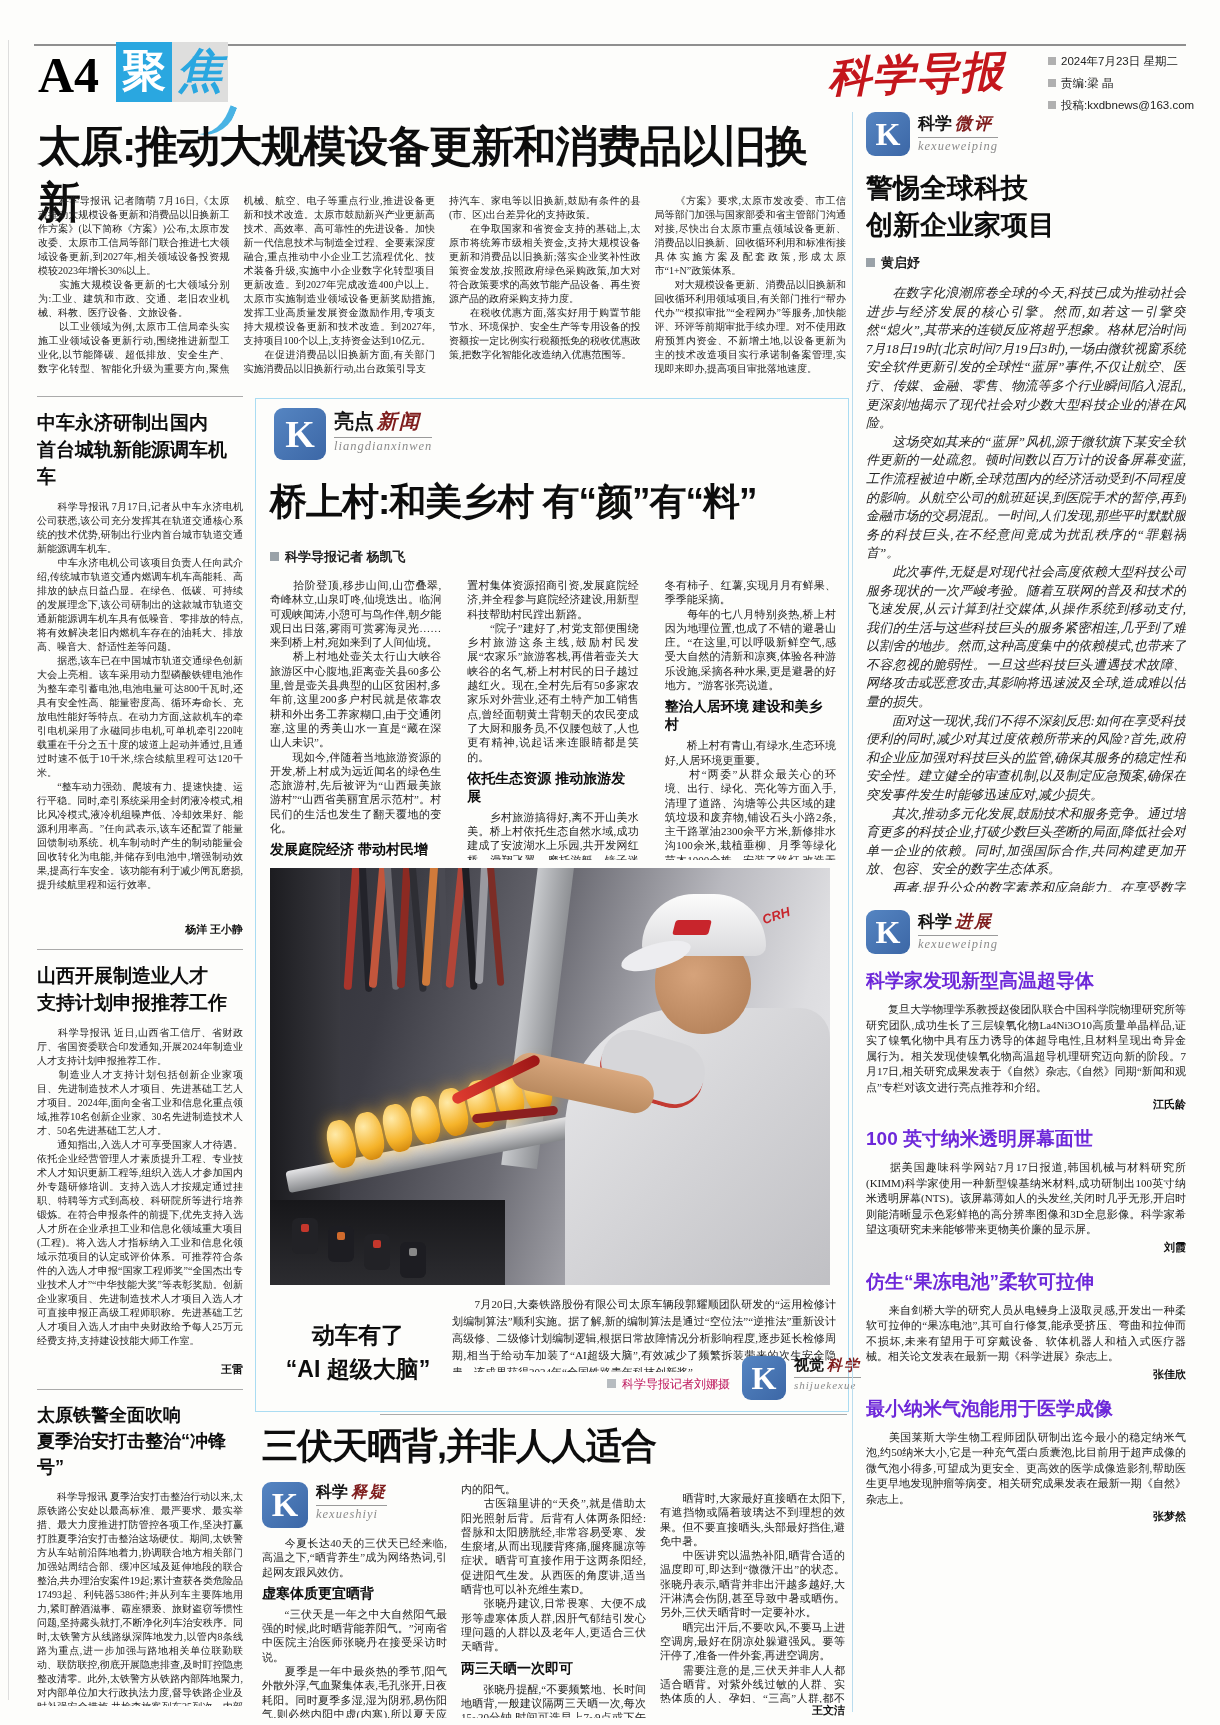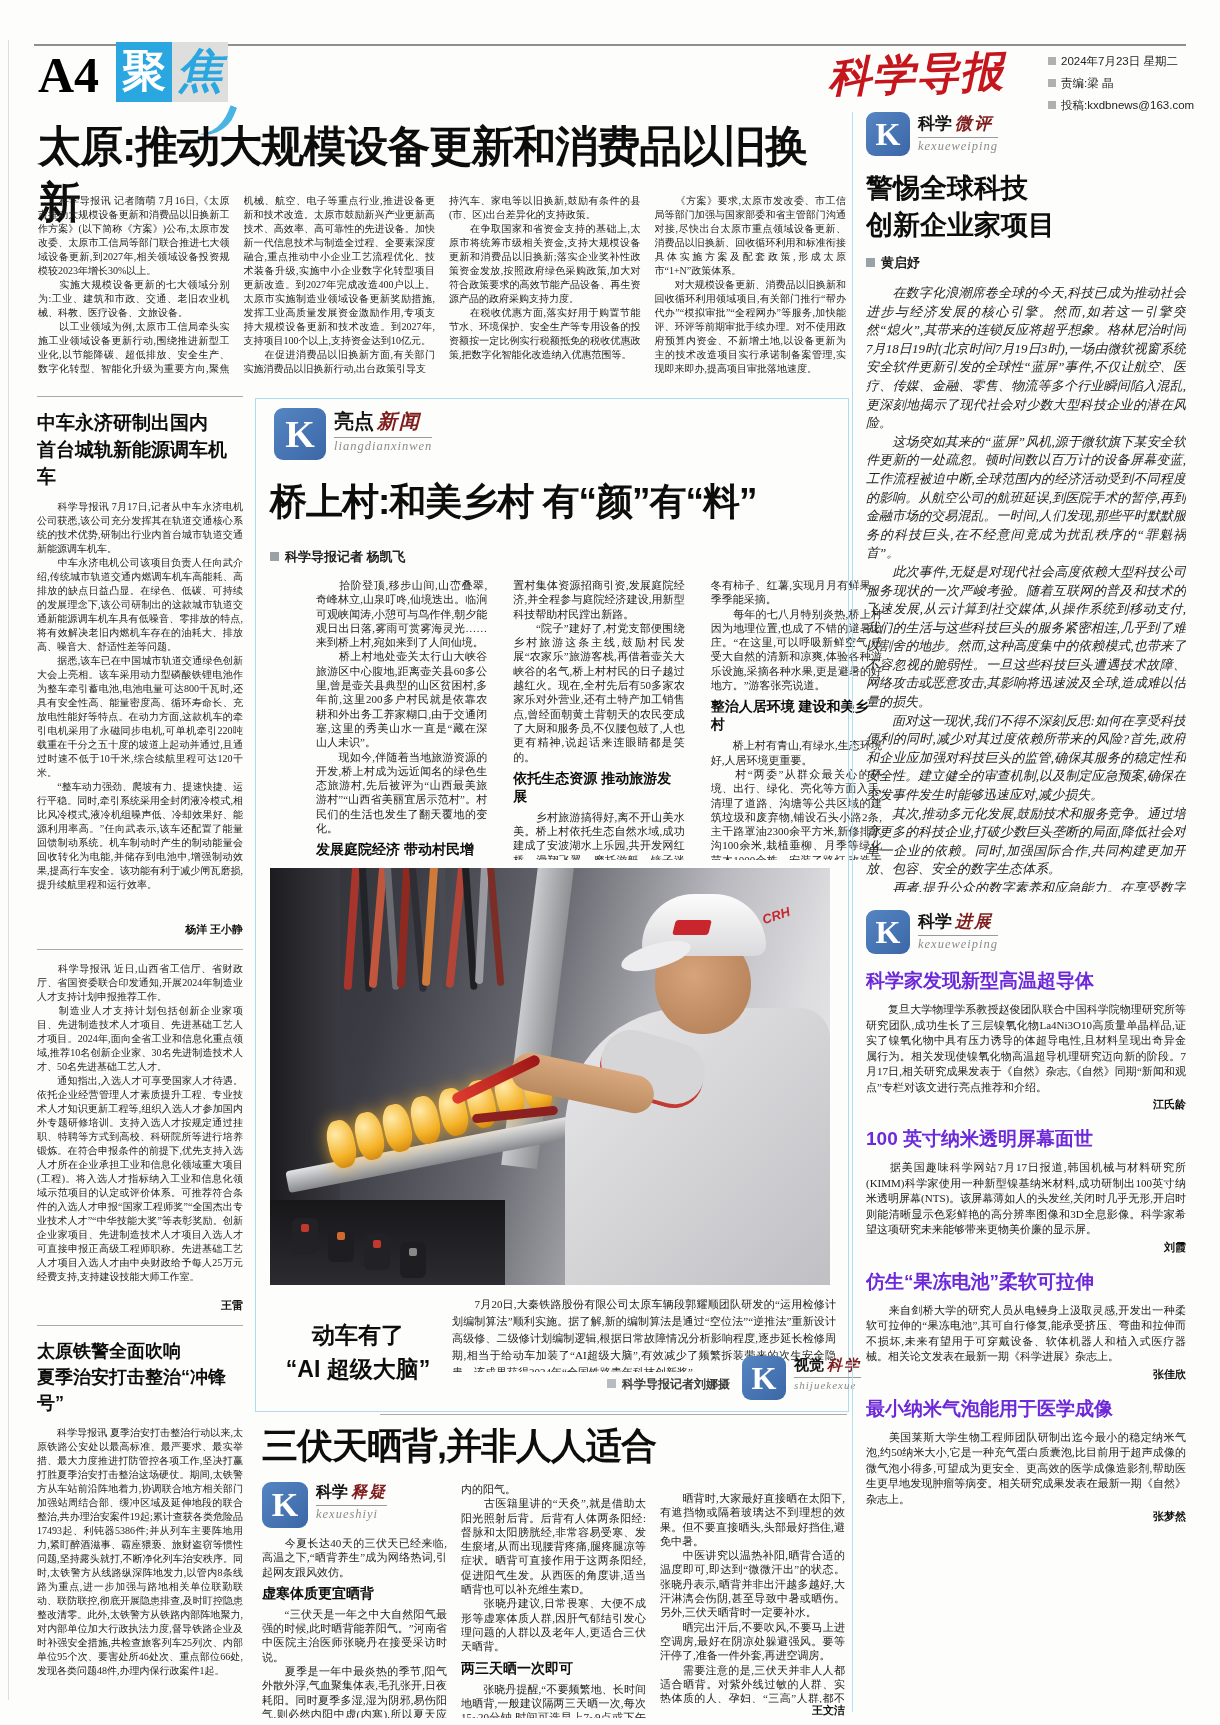--- a/index.html
+++ b/index.html
@@ -79,20 +79,22 @@
 首台城轨新能源调车机车</div>
       <div class="bt" style="height:422px;">　　科学导报讯 7月17日,记者从中车永济电机公司获悉,该公司充分发挥其在轨道交通核心系统的技术优势,研制出行业内首台城市轨道交通新能源调车机车。
 　　中车永济电机公司该项目负责人任向武介绍,传统城市轨道交通内燃调车机车高能耗、高排放的缺点日益凸显。在绿色、低碳、可持续的发展理念下,该公司研制出的这款城市轨道交通新能源调车机车具有低噪音、零排放的特点,将有效解决老旧内燃机车存在的油耗大、排放高、噪音大、舒适性差等问题。
 　　据悉,该车已在中国城市轨道交通绿色创新大会上亮相。该车采用动力型磷酸铁锂电池作为整车牵引蓄电池,电池电量可达800千瓦时,还具有安全性高、能量密度高、循环寿命长、充放电性能好等特点。在动力方面,这款机车的牵引电机采用了永磁同步电机,可单机牵引220吨载重在千分之五十度的坡道上起动并通过,且通过时速不低于10千米,综合续航里程可达120千米。
 　　“整车动力强劲、爬坡有力、提速快捷、运行平稳。同时,牵引系统采用全封闭液冷模式,相比风冷模式,液冷机组噪声低、冷却效果好、能源利用率高。”任向武表示,该车还配置了能量回馈制动系统。机车制动时产生的制动能量会回收转化为电能,并储存到电池中,增强制动效果,提高行车安全。该功能有利于减少闸瓦磨损,提升续航里程和运行效率。</div>
       <div class="byline">杨洋 王小静</div>
     </div>
 
     <div class="hairline" style="width:206px;height:1px;margin:12px 0;background:#aaa;"></div>
     <div>
+      <div class="art-title" style="font-size:19px;line-height:27px;margin-bottom:10px;">山西开展制造业人才
+支持计划申报推荐工作</div>
       <div class="bt" style="height:336px;">　　科学导报讯 近日,山西省工信厅、省财政厅、省国资委联合印发通知,开展2024年制造业人才支持计划申报推荐工作。
 　　制造业人才支持计划包括创新企业家项目、先进制造技术人才项目、先进基础工艺人才项目。2024年,面向全省工业和信息化重点领域,推荐10名创新企业家、30名先进制造技术人才、50名先进基础工艺人才。
 　　通知指出,入选人才可享受国家人才待遇。依托企业经营管理人才素质提升工程、专业技术人才知识更新工程等,组织入选人才参加国内外专题研修培训。支持入选人才按规定通过挂职、特聘等方式到高校、科研院所等进行培养锻炼。在符合申报条件的前提下,优先支持入选人才所在企业承担工业和信息化领域重大项目(工程)。将入选人才指标纳入工业和信息化领域示范项目的认定或评价体系。可推荐符合条件的入选人才申报“国家工程师奖”“全国杰出专业技术人才”“中华技能大奖”等表彰奖励。创新企业家项目、先进制造技术人才项目入选人才可直接申报正高级工程师职称。先进基础工艺人才项目入选人才由中央财政给予每人25万元经费支持,支持建设技能大师工作室。</div>
       <div class="byline">王雷</div>
     </div>
 
     <div class="hairline" style="width:206px;height:1px;margin:12px 0;background:#aaa;"></div>
     <div>
       <div class="art-title" style="font-size:18px;line-height:26px;margin-bottom:10px;">太原铁警全面吹响
 夏季治安打击整治“冲锋号”</div>
@@ -110,21 +112,21 @@
       <div class="logo-pinyin">liangdianxinwen</div>
     </div>
   </div>
 
   <div class="abs art-title" style="left:270px;top:478px;width:566px;font-size:37px;line-height:48px;letter-spacing:-1px;">桥上村:和美乡村 有“颜”有“料”</div>
 
   <div class="abs sans" style="left:270px;top:548px;font-size:13px;font-weight:bold;color:#222;">
     <span class="sq"></span><span>科学导报记者 杨凯飞</span>
   </div>
 
-  <div class="abs" style="left:270px;top:578px;width:566px;height:282px;display:flex;gap:26px;margin-left:46px;">
+  <div class="abs" style="left:270px;top:578px;width:566px;height:282px;display:flex;gap:26px;">
     <div style="width:180px;overflow:hidden;">
       <div class="bt-m">　　拾阶登顶,移步山间,山峦叠翠,奇峰林立,山泉叮咚,仙境迭出。临涧可观峡闻涛,小憩可与鸟作伴,朝夕能观日出日落,雾雨可赏雾海灵光……来到桥上村,宛如来到了人间仙境。
 　　桥上村地处壶关太行山大峡谷旅游区中心腹地,距离壶关县60多公里,曾是壶关县典型的山区贫困村,多年前,这里200多户村民就是依靠农耕和外出务工养家糊口,由于交通闭塞,这里的秀美山水一直是“藏在深山人未识”。
 　　现如今,伴随着当地旅游资源的开发,桥上村成为远近闻名的绿色生态旅游村,先后被评为“山西最美旅游村”“山西省美丽宜居示范村”。村民们的生活也发生了翻天覆地的变化。</div>
       <div class="subhead">发展庭院经济 带动村民增收</div>
       <div class="bt-m">　　为了让村民过上好日子,桥上村支部带头进行庭院经济改造,发挥支部引领作用,为村民打造好样板。面对村民遇到的资金、设计等具体困难,村党支部研究决定,拿出村集体资金为村民建民宿,让大家看到民宿的成果和利润,从而帮助村民打消疑虑。村支部利用闲</div>
     </div>
     <div style="width:180px;overflow:hidden;">
       <div class="bt-m">置村集体资源招商引资,发展庭院经济,并全程参与庭院经济建设,用新型科技帮助村民蹚出新路。
 　　“院子”建好了,村党支部便围绕乡村旅游这条主线,鼓励村民发展“农家乐”旅游客栈,再借着壶关大峡谷的名气,桥上村村民的日子越过越红火。现在,全村先后有50多家农家乐对外营业,还有土特产加工销售点,曾经面朝黄土背朝天的农民变成了大厨和服务员,不仅腰包鼓了,人也更有精神,说起话来连眼睛都是笑的。</div>
@@ -200,21 +202,21 @@
           <div style="width:8px;height:8px;background:#888;border-radius:2px;margin:6px auto;"></div>
         </div>
     </div>
   </div>
 
   <div class="abs art-title" style="left:278px;top:1318px;width:160px;font-size:23px;line-height:34px;text-align:center;">动车有了
 “AI 超级大脑”</div>
 
   <div class="abs bt" style="left:452px;top:1296px;width:384px;height:76px;font-size:11px;line-height:17px;">　　7月20日,大秦铁路股份有限公司太原车辆段郭耀顺团队研发的“运用检修计划编制算法”顺利实施。据了解,新的编制算法是通过“空位法”“逆推法”重新设计高级修、二级修计划编制逻辑,根据日常故障情况分析影响程度,逐步延长检修周期,相当于给动车加装了“AI超级大脑”,有效减少了频繁拆装带来的次生安全隐患。该成果获得2024年“全国铁路青年科技创新奖”。</div>
 
-  <div class="abs sans" style="left:560px;top:1376px;width:170px;font-size:12px;font-weight:bold;color:#404040;text-align:right;">
+  <div class="abs sans" style="left:560px;top:1376px;width:170px;font-size:12px;font-weight:normal;color:#be185d;text-align:right;">
     <span class="sq" style="background:#b7bcc0;"></span><span>科学导报记者刘娜摄</span>
   </div>
 
   <div class="abs logo" style="left:742px;top:1356px;">
     <div class="kbadge">K</div>
     <div>
       <div class="logo-title" style="font-size:15px;"><span class="lt-black">视觉</span><span class="lt-blue">科学</span></div>
       <div class="logo-pinyin" style="font-size:11px;">shijuekexue</div>
     </div>
   </div>

